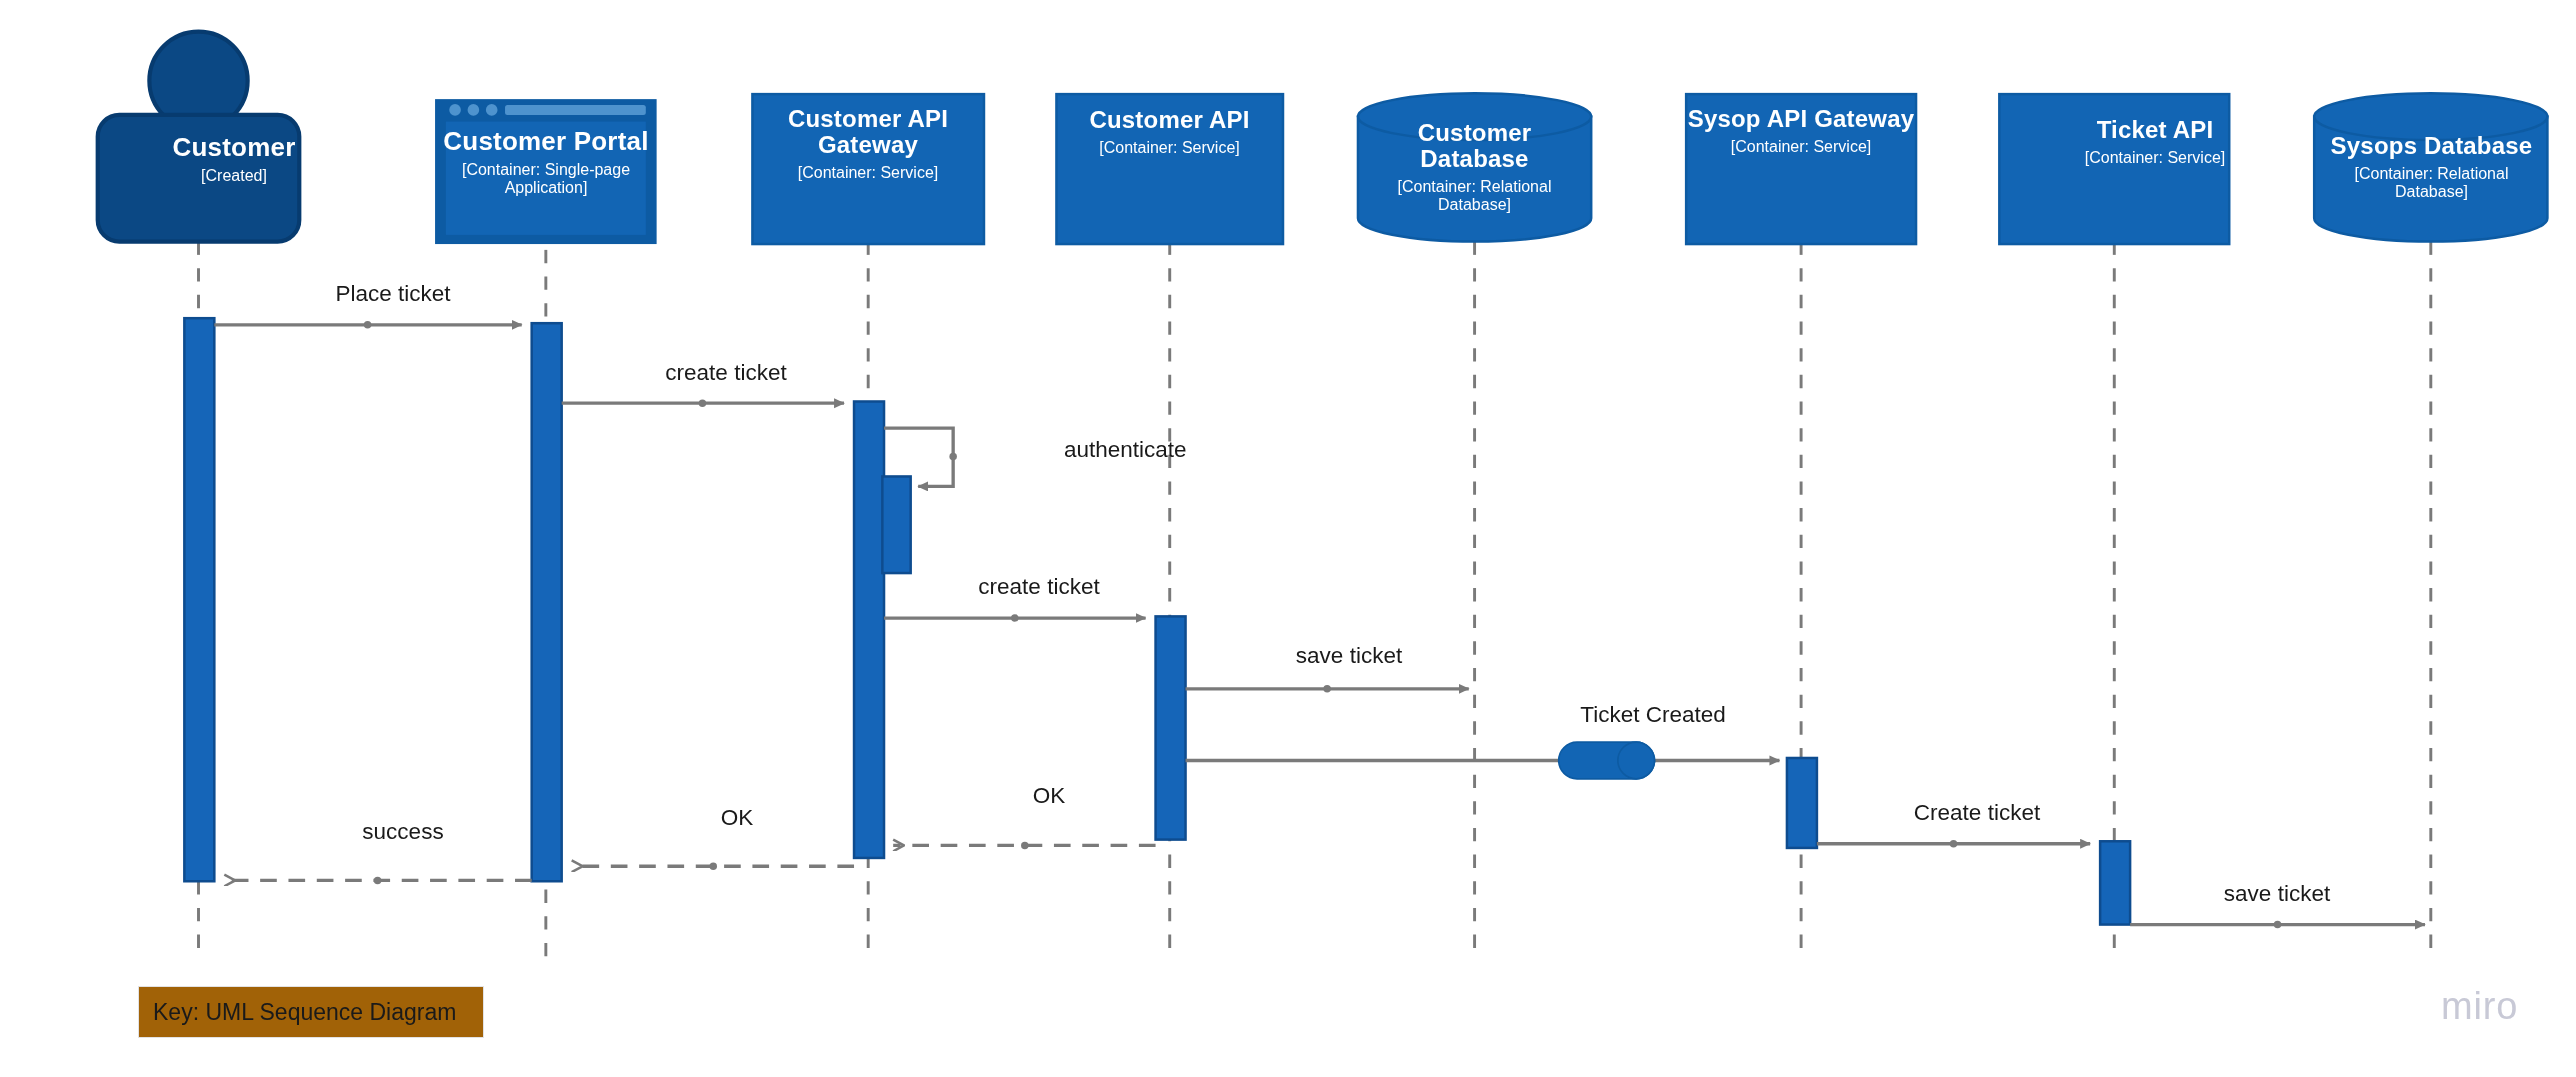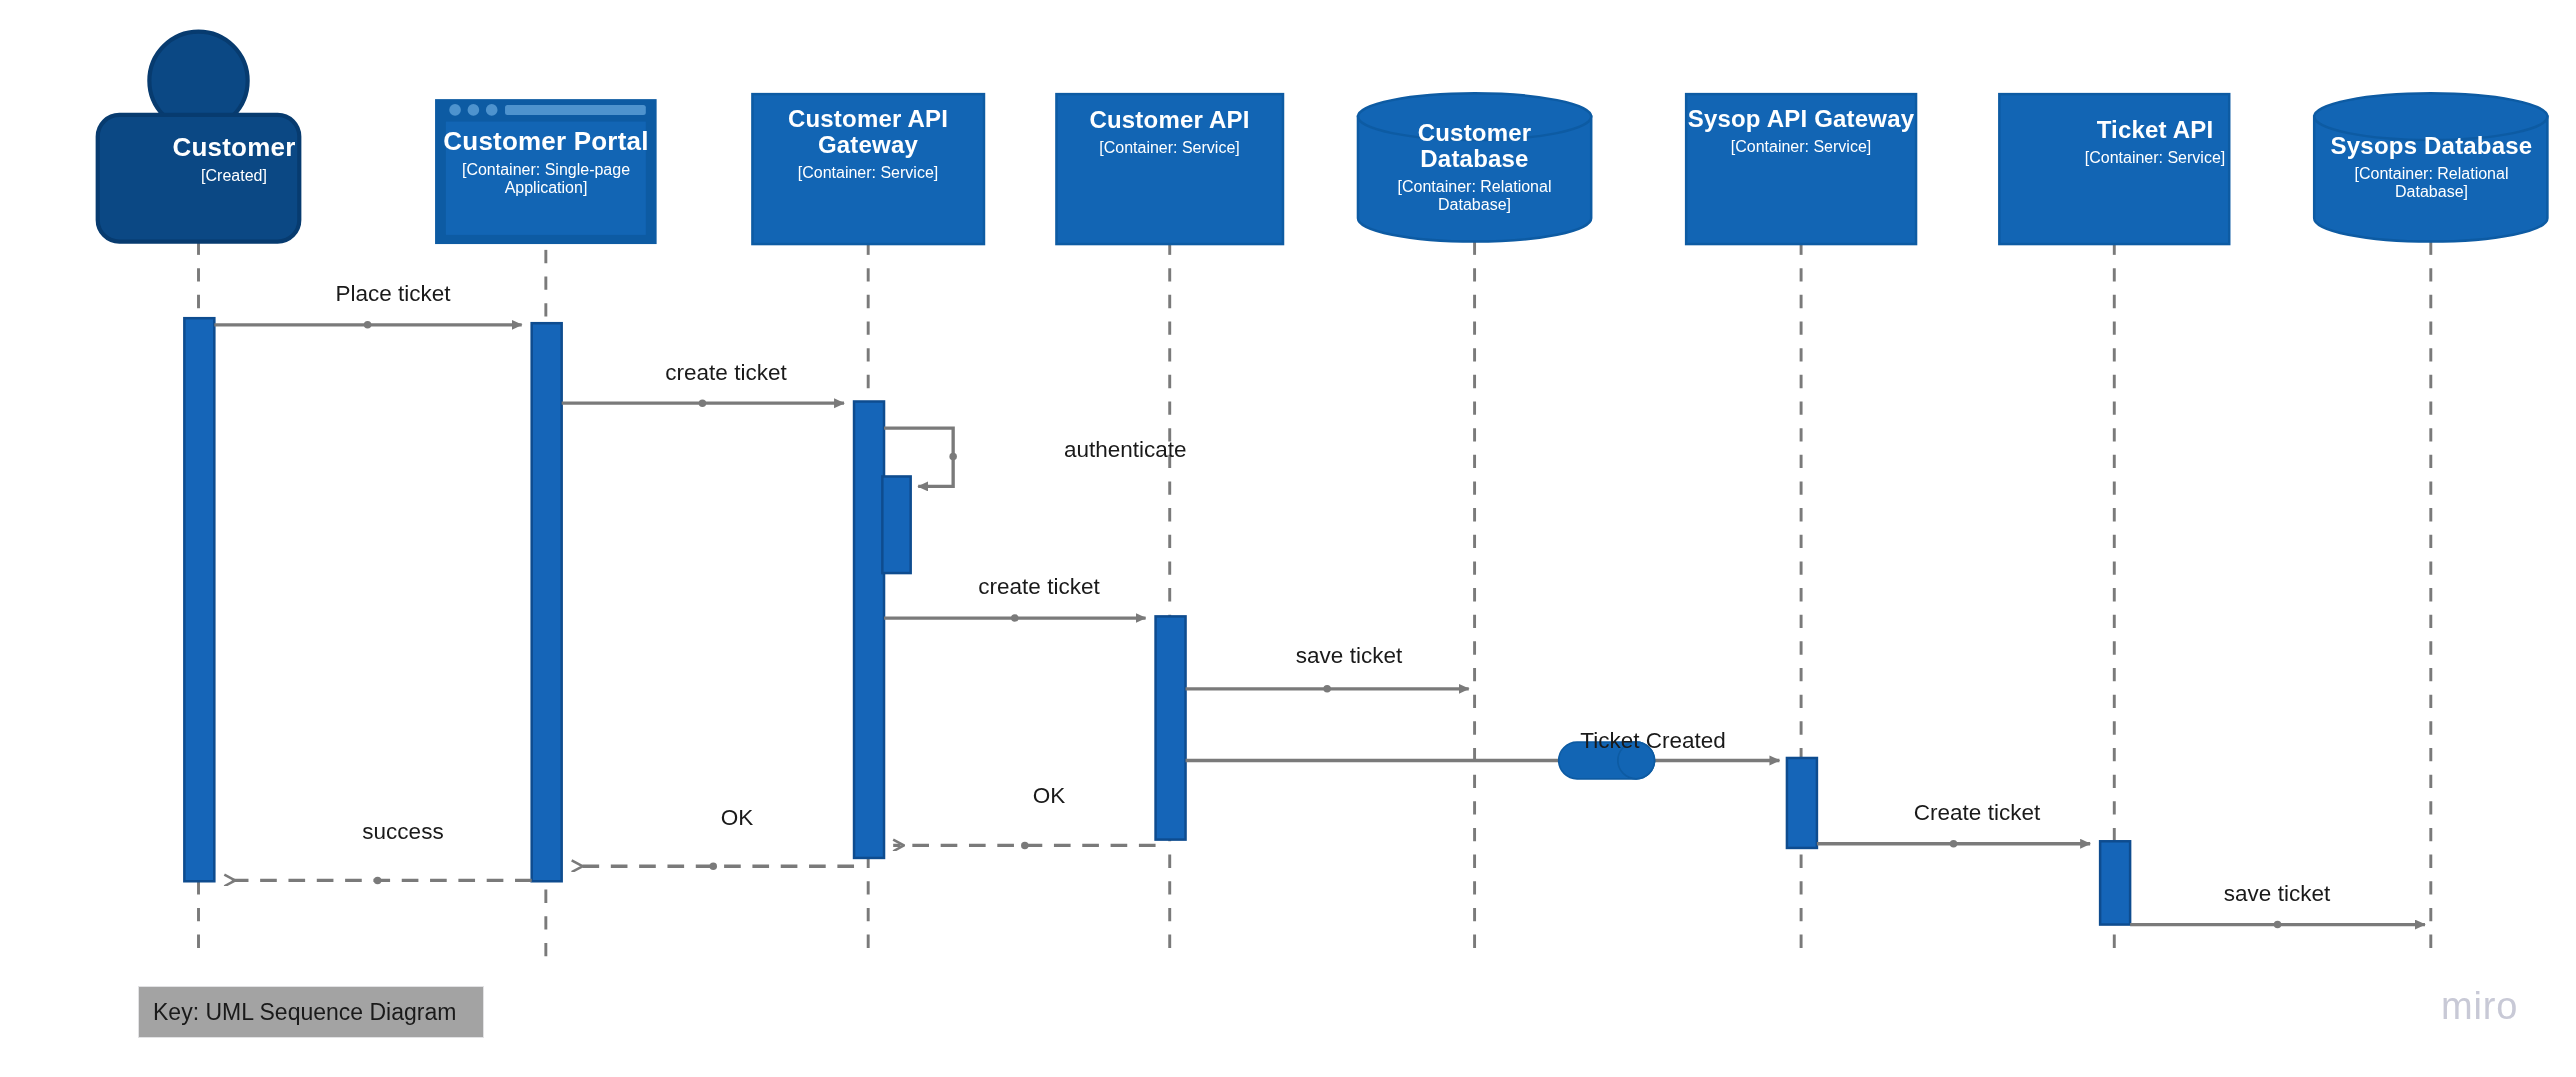--- a/index.html
+++ b/index.html
@@ -15,21 +15,21 @@
   .ptitle{font-weight:bold;font-size:24px;line-height:1.08;letter-spacing:0.2px;}
   .psub{font-size:16px;line-height:1.12;margin-top:5.8px;}
   .ptitle.big{font-size:26px;}
 
   
   .mlabel{position:absolute;color:#1a1a1a;font-size:22.5px;white-space:nowrap;
           transform:translateX(-50%);pointer-events:none;margin-left:33px;}
 
   
   #keybox{position:absolute;left:138px;top:986px;width:346px;height:52px;
-          border:1.7px solid #e2e2e4;background:#a3a3a3;
+          border:1.7px solid #e2e2e4;background:#a16207;
           display:flex;align-items:center;box-sizing:border-box;}
   #keybox span{font-size:23px;color:#1a1a1a;padding-left:14px;}
 
   
   #miro{position:absolute;left:2441px;top:985px;font-size:38px;color:#c8c9d6;
         letter-spacing:0.8px;font-weight:400;}
 </style>
 </head>
 <body>
 
@@ -188,21 +188,21 @@
   <div class="phead" style="left:2323px;top:133px;width:217px;">
     <div class="ptitle">Sysops Database</div>
     <div class="psub">[Container: Relational Database]</div>
   </div>
 
   <div class="mlabel" style="left:360px;top:281px;">Place ticket</div>
   <div class="mlabel" style="left:693px;top:360px;">create ticket</div>
   <div class="mlabel" style="left:1031px;top:437px;transform:none;">authenticate</div>
   <div class="mlabel" style="left:1006px;top:574px;">create ticket</div>
   <div class="mlabel" style="left:1316px;top:643px;">save ticket</div>
-  <div class="mlabel" style="left:1620px;top:728px;">Ticket Created</div>
+  <div class="mlabel" style="left:1620px;top:702px;">Ticket Created</div>
   <div class="mlabel" style="left:1944px;top:800px;">Create ticket</div>
   <div class="mlabel" style="left:2244px;top:881px;">save ticket</div>
   <div class="mlabel" style="left:1016px;top:783px;">OK</div>
   <div class="mlabel" style="left:704px;top:805px;">OK</div>
   <div class="mlabel" style="left:370px;top:819px;">success</div>
 
   <div id="keybox">
     <span>Key: UML Sequence Diagram</span>
   </div>
 

